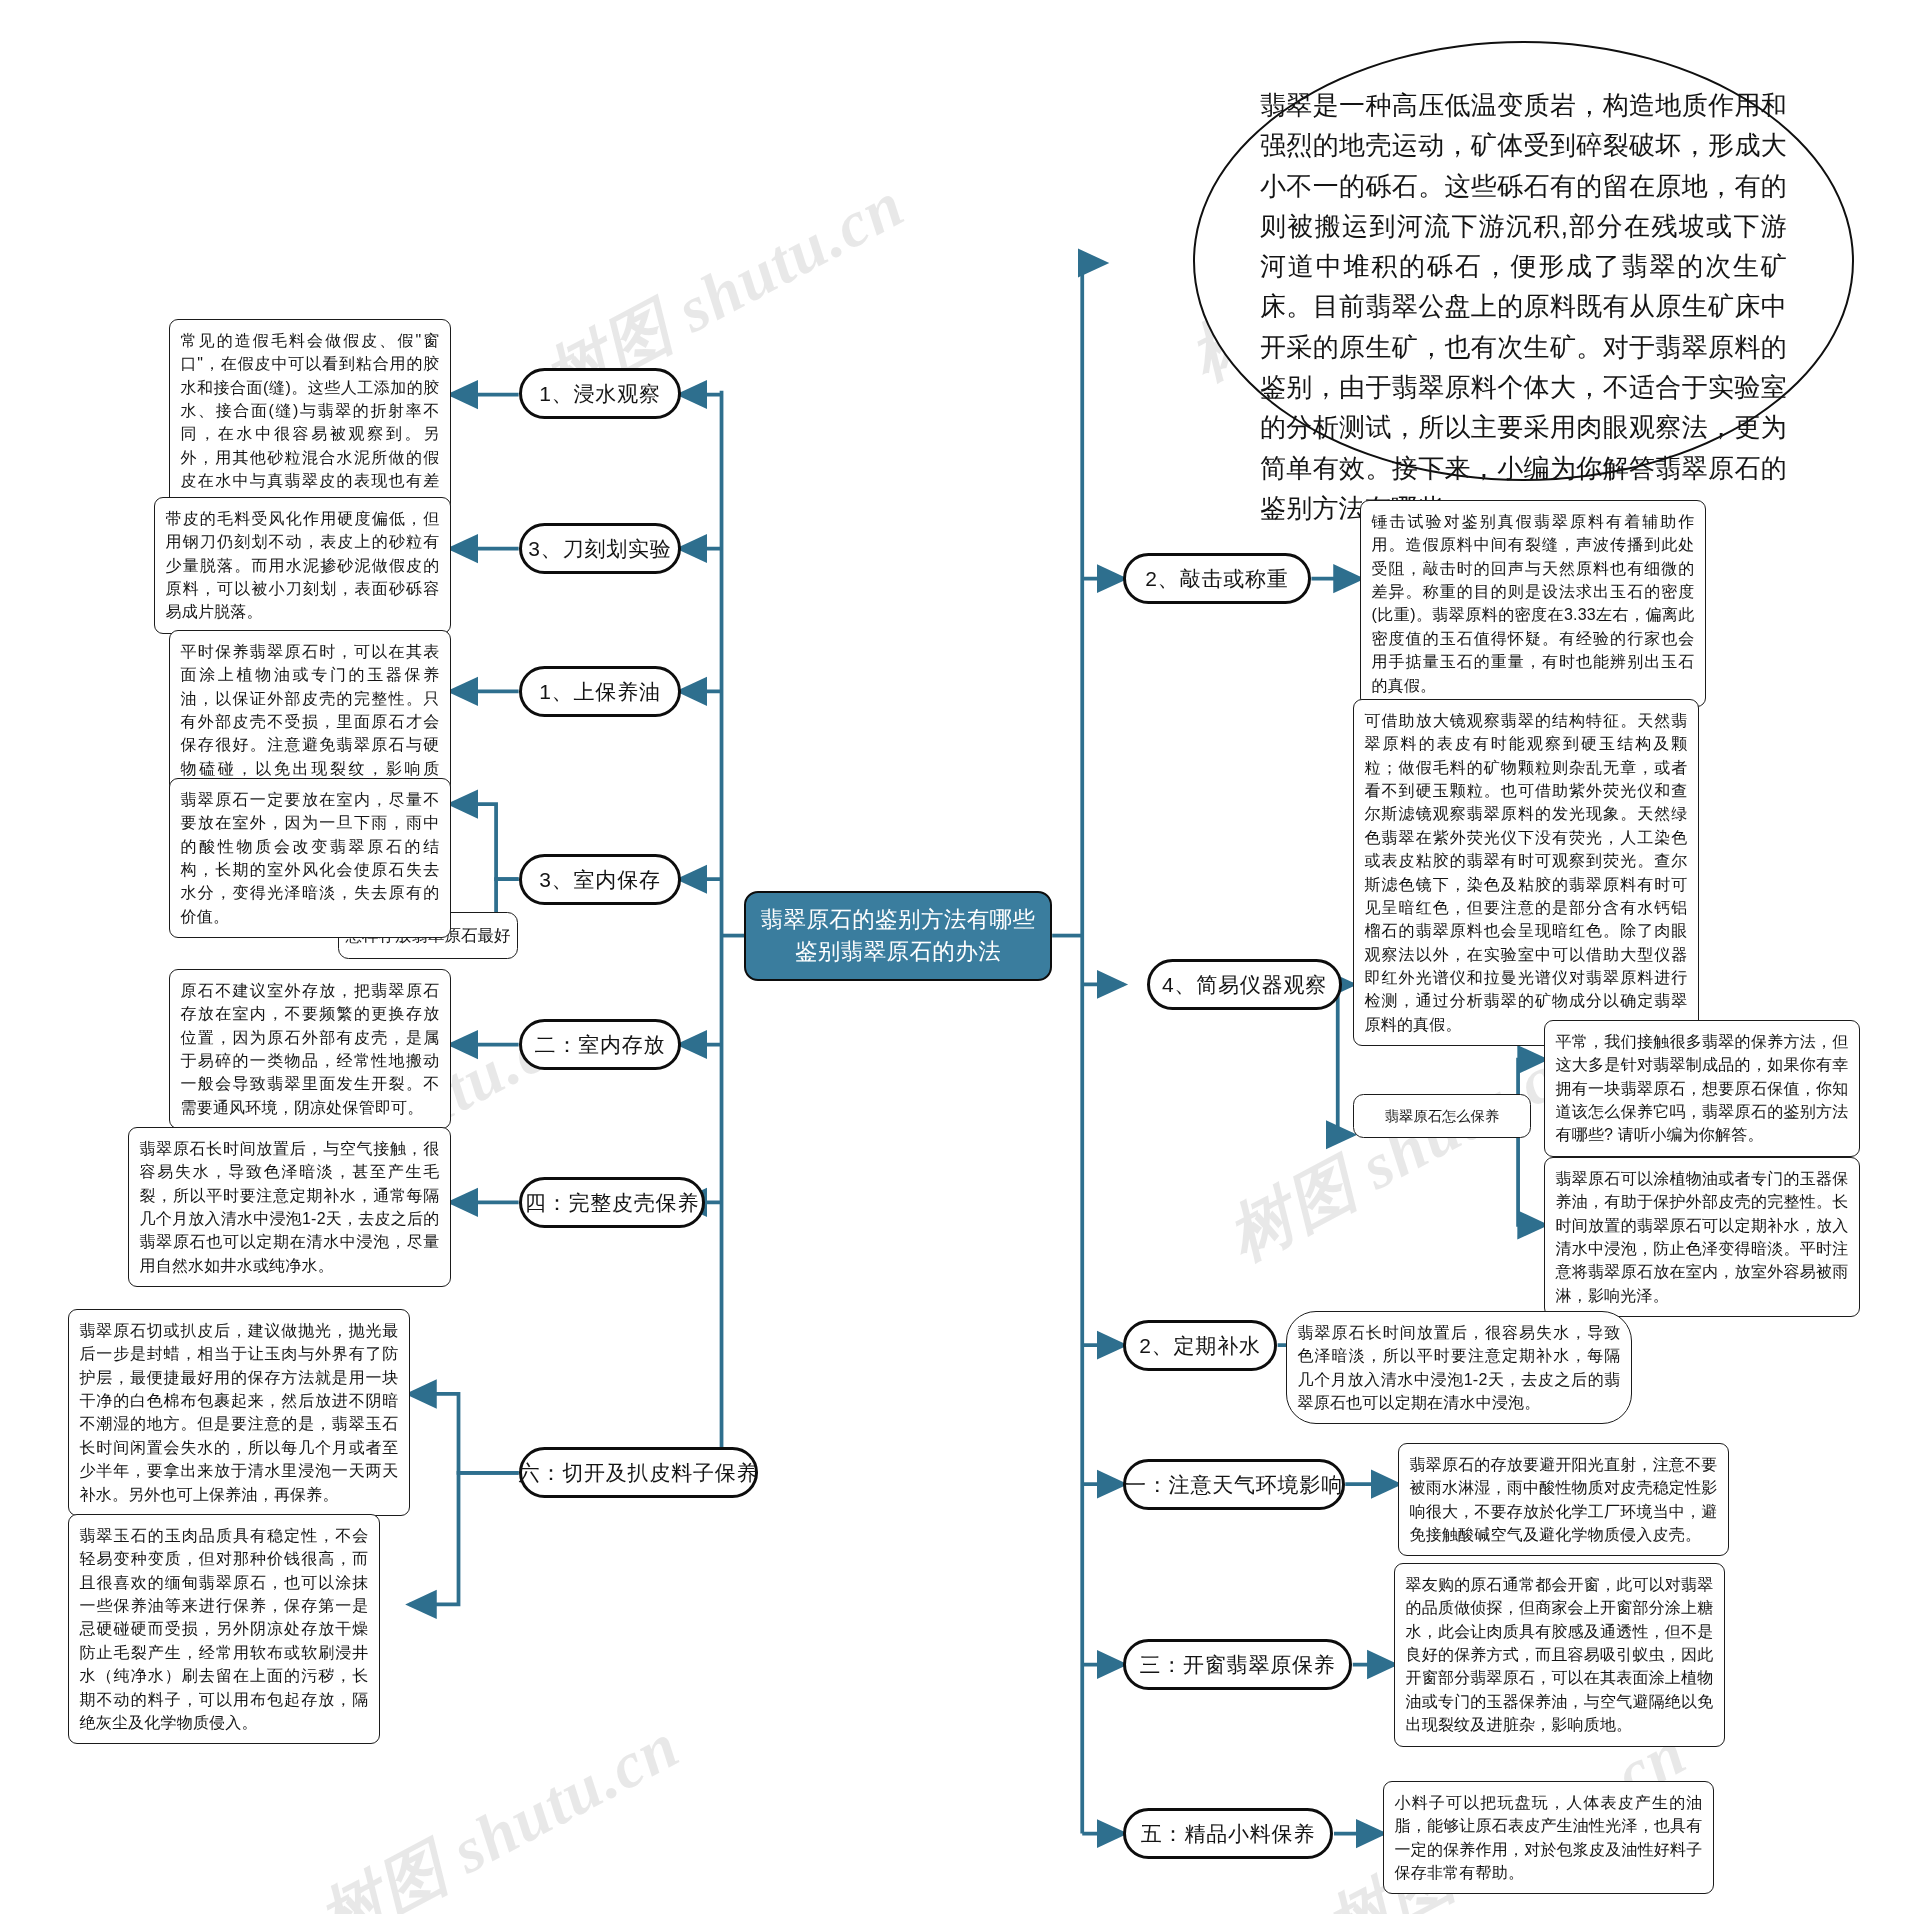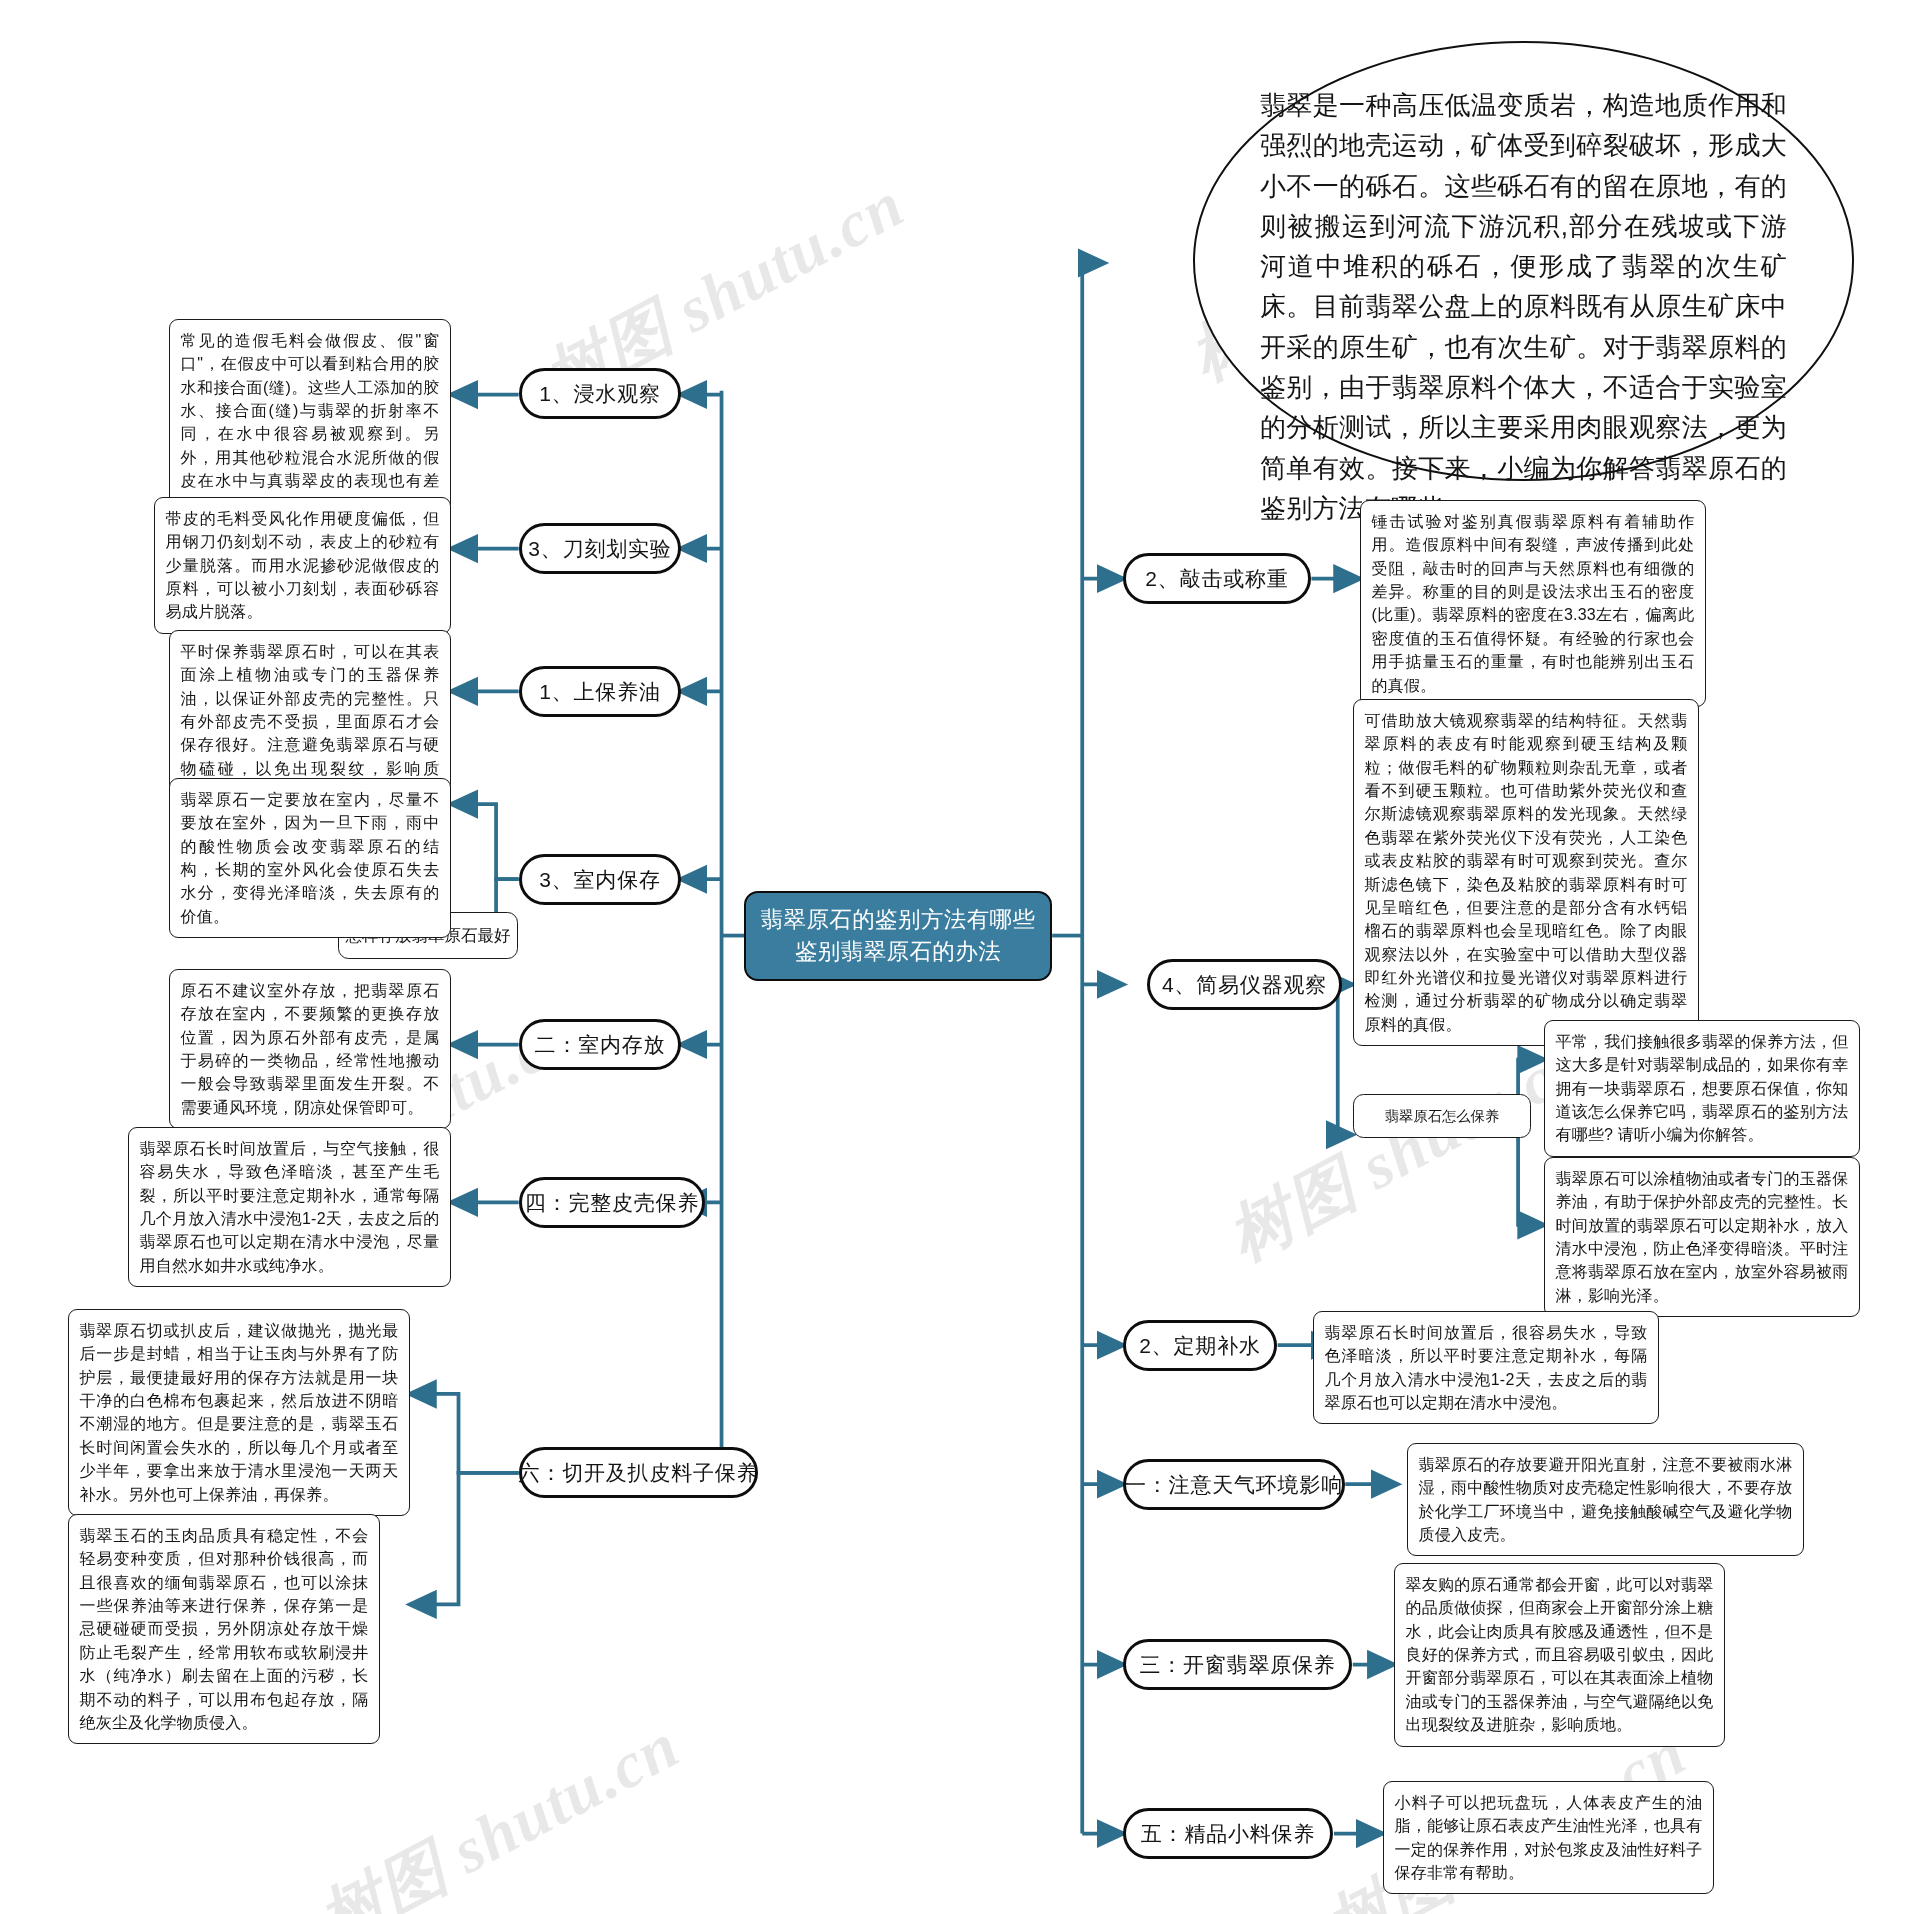--- a/index.html
+++ b/index.html
@@ -190,24 +190,24 @@
   <div class="node leaf" style="left:1360px;top:500px;width:346px;">锤击试验对鉴别真假翡翠原料有着辅助作用。造假原料中间有裂缝，声波传播到此处受阻，敲击时的回声与天然原料也有细微的差异。称重的目的则是设法求出玉石的密度(比重)。翡翠原料的密度在3.33左右，偏离此密度值的玉石值得怀疑。有经验的行家也会用手掂量玉石的重量，有时也能辨别出玉石的真假。</div>
 
   <div class="node topic" style="left:1147px;top:959px;width:195px;height:51px;">4、简易仪器观察</div>
   <div class="node leaf" style="left:1353px;top:699px;width:346px;">可借助放大镜观察翡翠的结构特征。天然翡翠原料的表皮有时能观察到硬玉结构及颗粒；做假毛料的矿物颗粒则杂乱无章，或者看不到硬玉颗粒。也可借助紫外荧光仪和查尔斯滤镜观察翡翠原料的发光现象。天然绿色翡翠在紫外荧光仪下没有荧光，人工染色或表皮粘胶的翡翠有时可观察到荧光。查尔斯滤色镜下，染色及粘胶的翡翠原料有时可见呈暗红色，但要注意的是部分含有水钙铝榴石的翡翠原料也会呈现暗红色。除了肉眼观察法以外，在实验室中可以借助大型仪器即红外光谱仪和拉曼光谱仪对翡翠原料进行检测，通过分析翡翠的矿物成分以确定翡翠原料的真假。</div>
 
   <div class="node mini" style="left:1353px;top:1052px;width:178px;height:44px;font-size:14.3px;margin-top:42px;">翡翠原石怎么保养</div>
   <div class="node leaf" style="left:1544px;top:1020px;width:316px;">平常，我们接触很多翡翠的保养方法，但这大多是针对翡翠制成品的，如果你有幸拥有一块翡翠原石，想要原石保值，你知道该怎么保养它吗，翡翠原石的鉴别方法有哪些? 请听小编为你解答。</div>
   <div class="node leaf" style="left:1544px;top:1157px;width:316px;">翡翠原石可以涂植物油或者专门的玉器保养油，有助于保护外部皮壳的完整性。长时间放置的翡翠原石可以定期补水，放入清水中浸泡，防止色泽变得暗淡。平时注意将翡翠原石放在室内，放室外容易被雨淋，影响光泽。</div>
 
   <div class="node topic" style="left:1123px;top:1320px;width:154px;height:51px;">2、定期补水</div>
-  <div class="node leaf" style="left:1313px;top:1311px;width:346px;">翡翠原石长时间放置后，很容易失水，导致色泽暗淡，所以平时要注意定期补水，每隔几个月放入清水中浸泡1-2天，去皮之后的翡翠原石也可以定期在清水中浸泡。</div>
+  <div class="node leaf" style="left:1286px;top:1311px;width:346px;border-radius:30px;">翡翠原石长时间放置后，很容易失水，导致色泽暗淡，所以平时要注意定期补水，每隔几个月放入清水中浸泡1-2天，去皮之后的翡翠原石也可以定期在清水中浸泡。</div>
 
   <div class="node topic" style="left:1123px;top:1459px;width:222px;height:51px;">一：注意天气环境影响</div>
-  <div class="node leaf" style="left:1398px;top:1443px;width:397px;margin-left:9px;">翡翠原石的存放要避开阳光直射，注意不要被雨水淋湿，雨中酸性物质对皮壳稳定性影响很大，不要存放於化学工厂环境当中，避免接触酸碱空气及避化学物质侵入皮壳。</div>
+  <div class="node leaf" style="left:1398px;top:1443px;width:331px;">翡翠原石的存放要避开阳光直射，注意不要被雨水淋湿，雨中酸性物质对皮壳稳定性影响很大，不要存放於化学工厂环境当中，避免接触酸碱空气及避化学物质侵入皮壳。</div>
 
   <div class="node topic" style="left:1123px;top:1639px;width:229px;height:51px;">三：开窗翡翠原保养</div>
   <div class="node leaf" style="left:1394px;top:1563px;width:331px;">翠友购的原石通常都会开窗，此可以对翡翠的品质做侦探，但商家会上开窗部分涂上糖水，此会让肉质具有胶感及通透性，但不是良好的保养方式，而且容易吸引蚁虫，因此开窗部分翡翠原石，可以在其表面涂上植物油或专门的玉器保养油，与空气避隔绝以免出现裂纹及进脏杂，影响质地。</div>
 
   <div class="node topic" style="left:1123px;top:1808px;width:210px;height:51px;">五：精品小料保养</div>
   <div class="node leaf" style="left:1383px;top:1781px;width:331px;">小料子可以把玩盘玩，人体表皮产生的油脂，能够让原石表皮产生油性光泽，也具有一定的保养作用，对於包浆皮及油性好料子保存非常有帮助。</div>
 
 </div>
 
 

